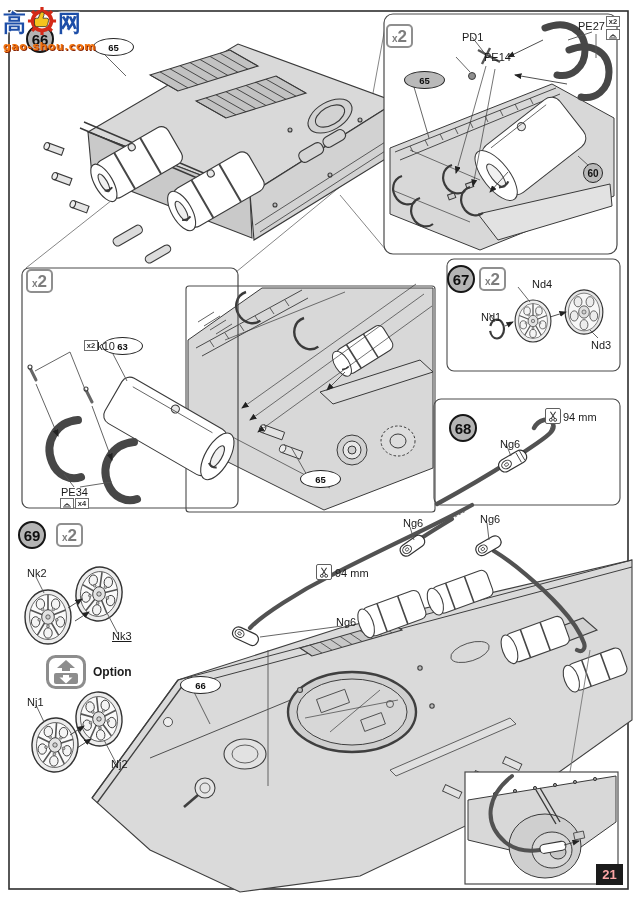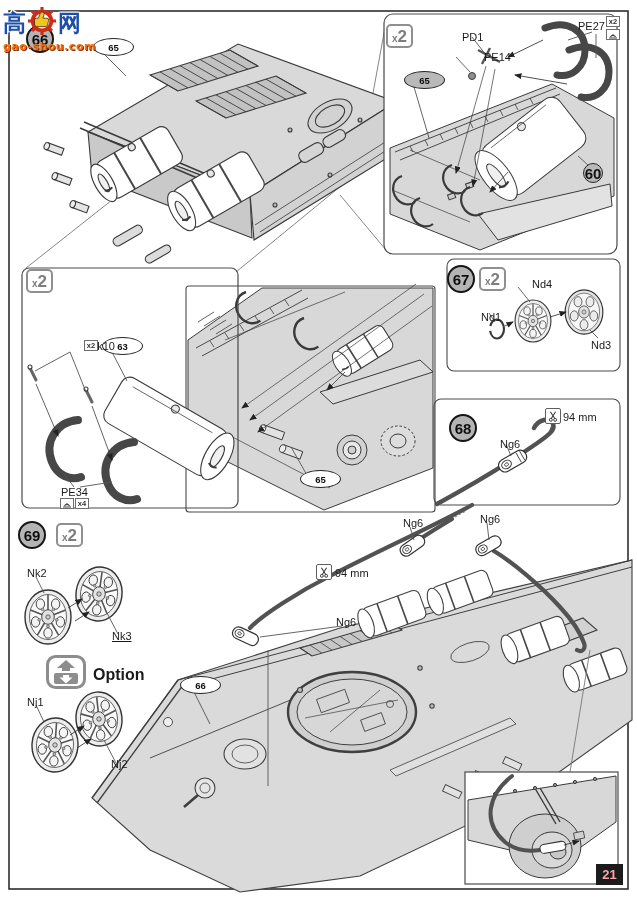--- a/index.html
+++ b/index.html
@@ -3,21 +3,21 @@
 <meta charset="utf-8">
 <style>
   html,body{margin:0;padding:0;background:#e8e8e8;}
   .page{position:relative;width:637px;height:900px;background:#fff;overflow:hidden;
         font-family:"Liberation Sans",sans-serif;}
   .lbl{position:absolute;font:11px/1.1 "Liberation Sans",sans-serif;color:#1b1b1b;white-space:nowrap;}
   .pc{position:absolute;box-sizing:border-box;width:41px;height:18px;border:1.7px solid #262626;
       border-radius:50%;background:#fff;display:flex;align-items:center;justify-content:center;
       font:bold 9.5px "Liberation Sans",sans-serif;color:#111;}
   .pc.gray{background:#b9b9b9;}
-  .pc.big{width:20px;height:20px;font-size:15px;}
+  .pc.big{width:20px;height:20px;font-size:10px;}
   .sc{position:absolute;box-sizing:border-box;width:28px;height:28px;border:2.2px solid #161616;
       border-radius:50%;background:#b4b4b4;display:flex;align-items:center;justify-content:center;
       font:bold 15px "Liberation Sans",sans-serif;color:#0e0e0e;}
   .xbox{position:absolute;box-sizing:border-box;border:2px solid #8f8f8f;border-radius:5px;background:#fff;
         color:#7d7d7d;width:27px;height:24px;display:flex;align-items:flex-end;justify-content:center;
         padding-bottom:1px;}
   .xbox span{display:block;font-size:17px;font-weight:bold;line-height:1;}
   .xbox span::first-letter{font-size:10px;}
   .tag{position:absolute;box-sizing:border-box;border:1px solid #6e6e6e;background:#fff;
        font:bold 7.5px "Liberation Sans",sans-serif;color:#333;width:14px;height:11px;
@@ -487,21 +487,21 @@
 <div class="lbl" style="left:111px;top:758px;">Nj2</div>
 
 <div class="opt-ic">
   <svg width="40" height="34" viewBox="0 0 40 34">
     <rect x="1.5" y="1.5" width="37" height="31" rx="8" fill="#fff" stroke="#8d8d8d" stroke-width="3"></rect>
     <path d="M20 5L29 13L24 13L24 16L16 16L16 13L11 13Z" fill="#8d8d8d"></path>
     <rect x="8" y="18" width="24" height="11" rx="2" fill="#8d8d8d"></rect>
     <path d="M20 28.5L13.5 22.5L17 22.5L17 20L23 20L23 22.5L26.5 22.5Z" fill="#fff"></path>
   </svg>
 </div>
-<div class="lbl" style="left:93px;top:666px;font-weight:bold;font-size:16px;">Option</div>
+<div class="lbl" style="left:93px;top:666px;font-weight:bold;font-size:12px;">Option</div>
 
 <div class="pagebox">21</div>
 
 <div class="wm">
   <div class="wm-row">
     <span class="wm-cjk">高</span>
     <span>
       <svg width="30" height="30" viewBox="-16 -16 32 32">
         <path d="M0 -11L0 -15M7.8 -7.8L10.6 -10.6M11 0L15 0M7.8 7.8L10.6 10.6M0 11L0 15M-7.8 7.8L-10.6 10.6M-11 0L-15 0M-7.8 -7.8L-10.6 -10.6" stroke="#d42a18" stroke-width="3.4"></path>
         <circle r="10" fill="#fff" stroke="#d42a18" stroke-width="4"></circle>

